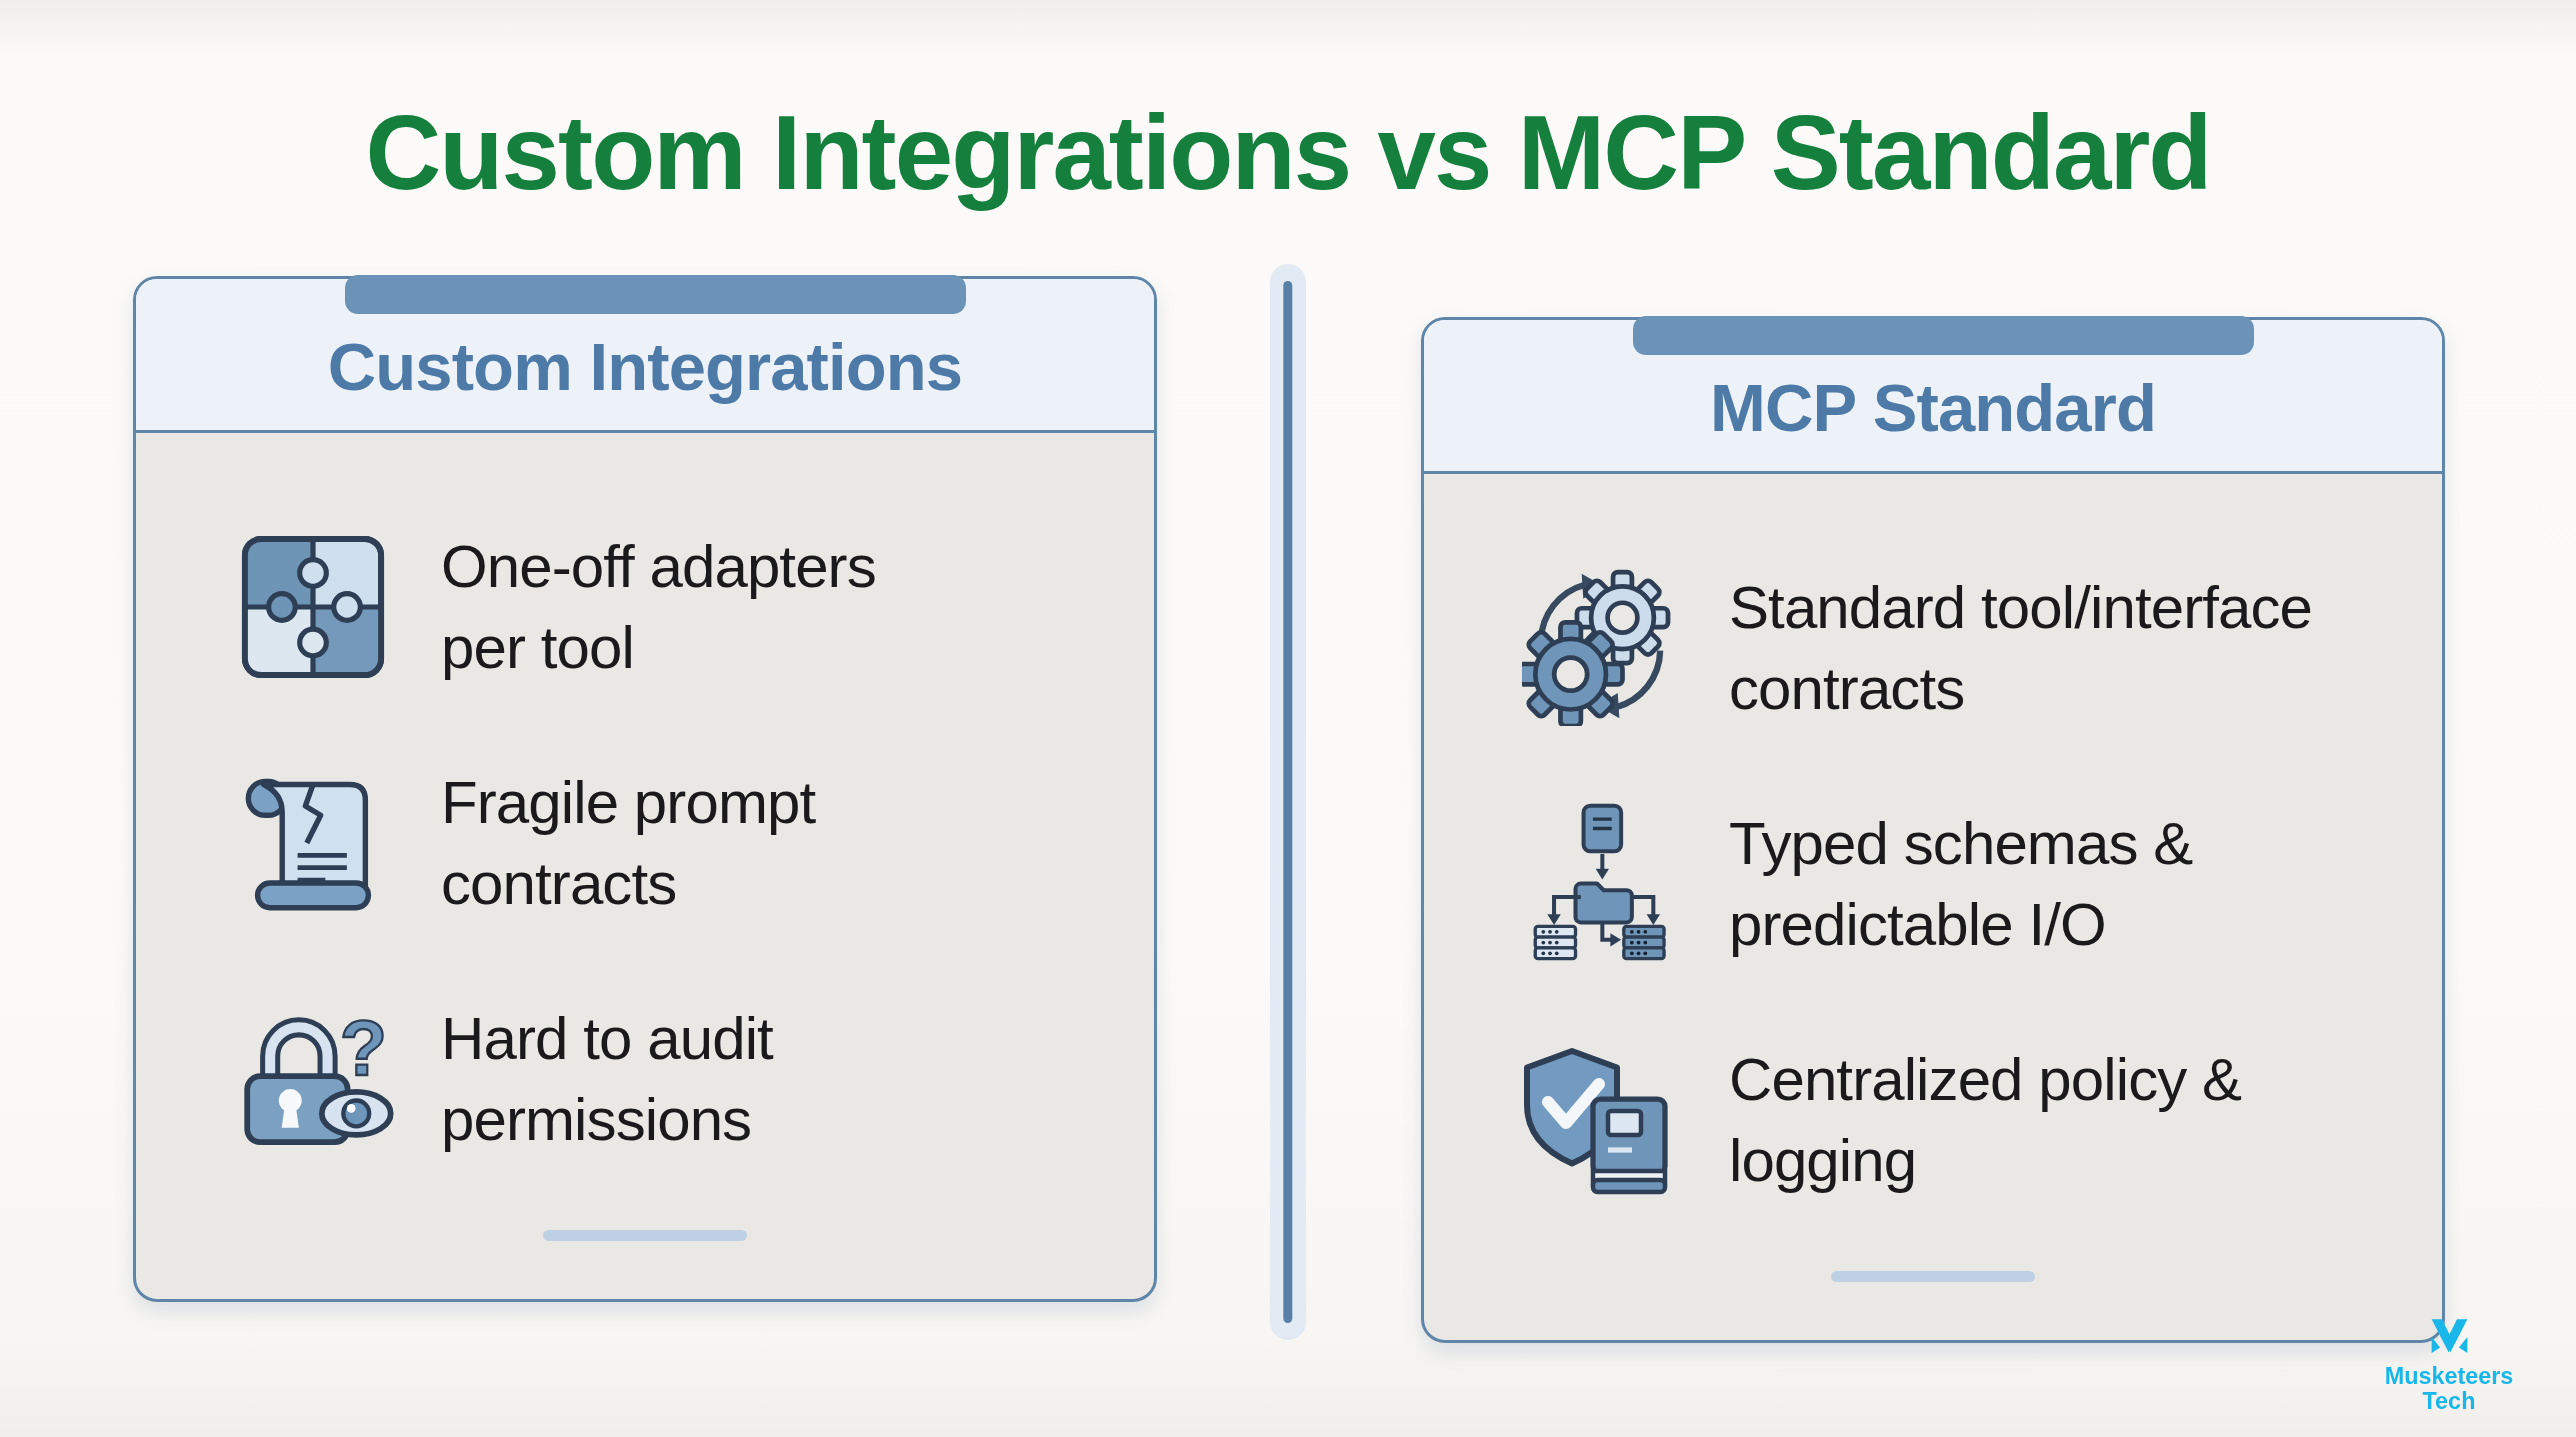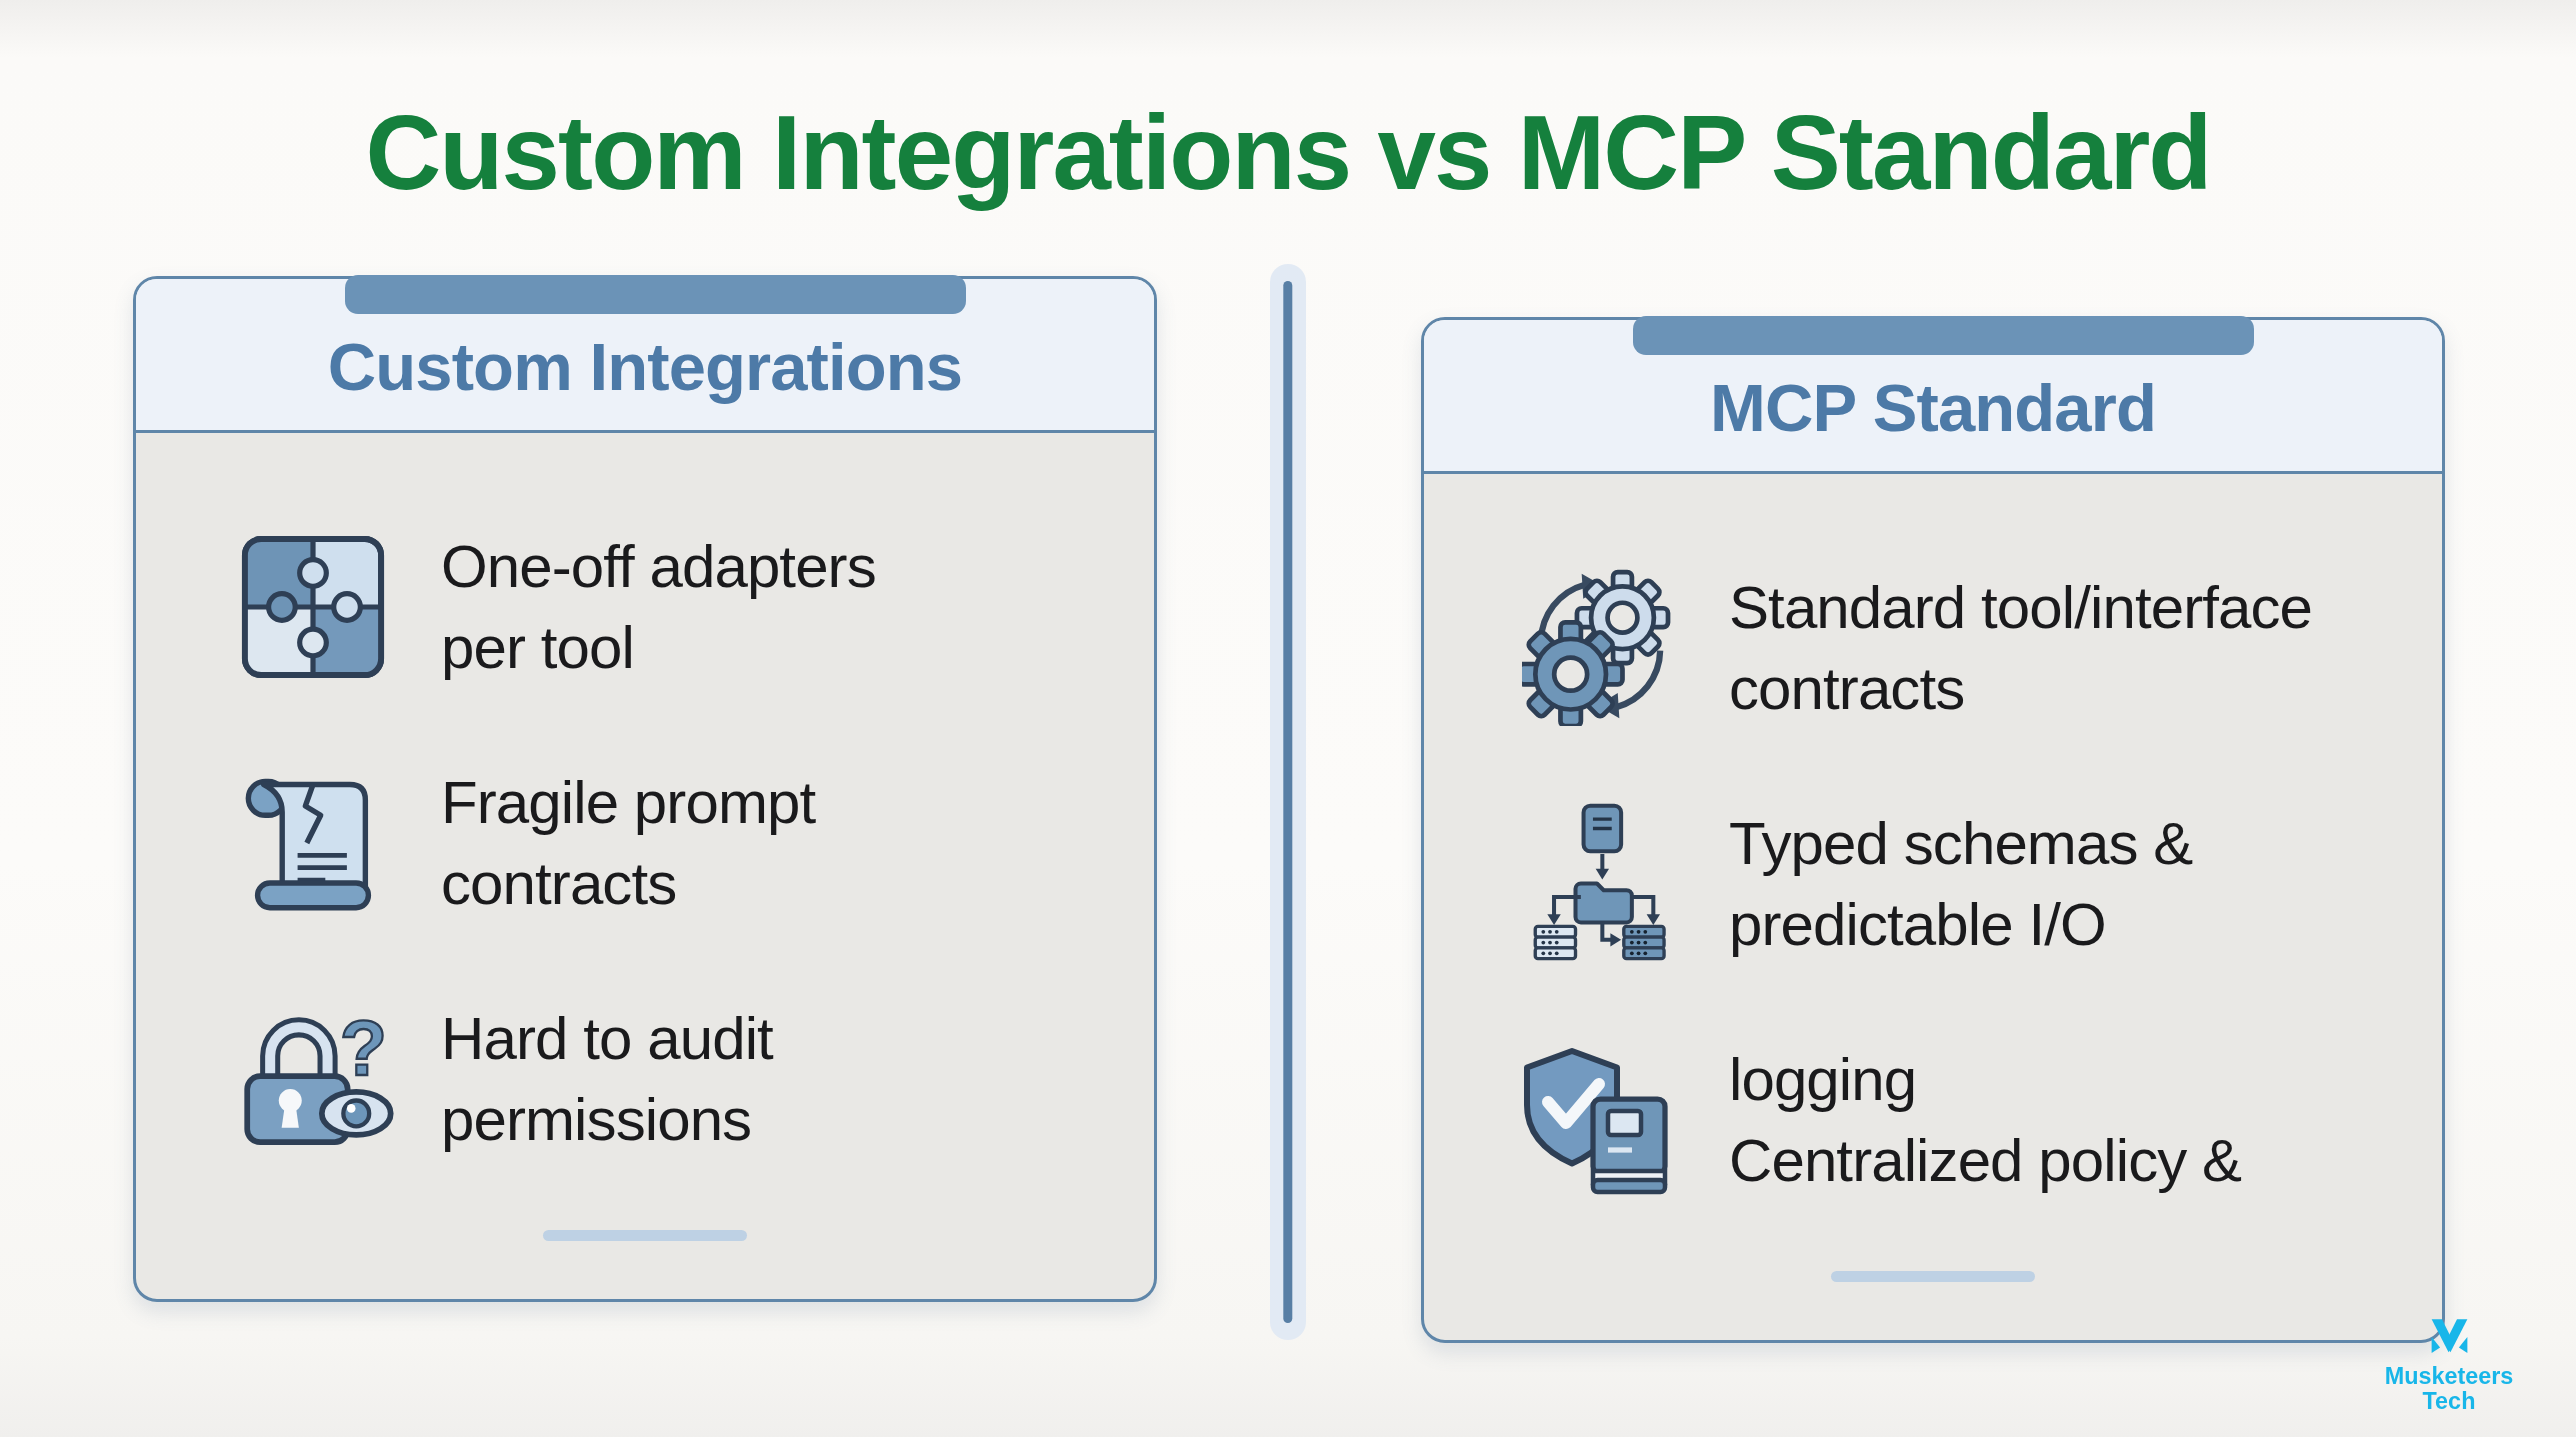--- a/index.html
+++ b/index.html
@@ -238,22 +238,22 @@
           <path d="M36 4 L66 15 V40 C66 59 54 71 36 79 C18 71 6 59 6 40 V15 Z" fill="#739ac0" stroke="#2e3f55" stroke-width="4" stroke-linejoin="round"></path>
           <path d="M20 38 L32 52 L54 26" stroke="#f4f7fa" stroke-width="8" fill="none" stroke-linecap="round" stroke-linejoin="round"></path>
           <rect x="50" y="36" width="48" height="50" rx="5" fill="#6f96b8" stroke="#2e3f55" stroke-width="3.5"></rect>
           <rect x="60" y="44" width="22" height="16" rx="2" fill="#dce7f2" stroke="#2e3f55" stroke-width="3"></rect>
           <path d="M60 70 H76" stroke="#dce7f2" stroke-width="3.5"></path>
           <rect x="50" y="84" width="48" height="8" fill="#eef2f7" stroke="#2e3f55" stroke-width="3"></rect>
           <rect x="50" y="90" width="48" height="8" rx="3" fill="#6f96b8" stroke="#2e3f55" stroke-width="3"></rect>
         </svg>
       </span>
       <p>
+        <span>Centralized policy &amp;</span>
         <span>logging</span>
-        <span>Centralized policy &amp;</span>
       </p>
     </div>
 
   </div>
   <div class="panel-pill"></div>
 </section>
 
 <div class="logo">
   <svg class="logo-mark" width="47" height="43" viewBox="0 0 100 90" aria-hidden="true">
     <g fill="#18b6e9">

